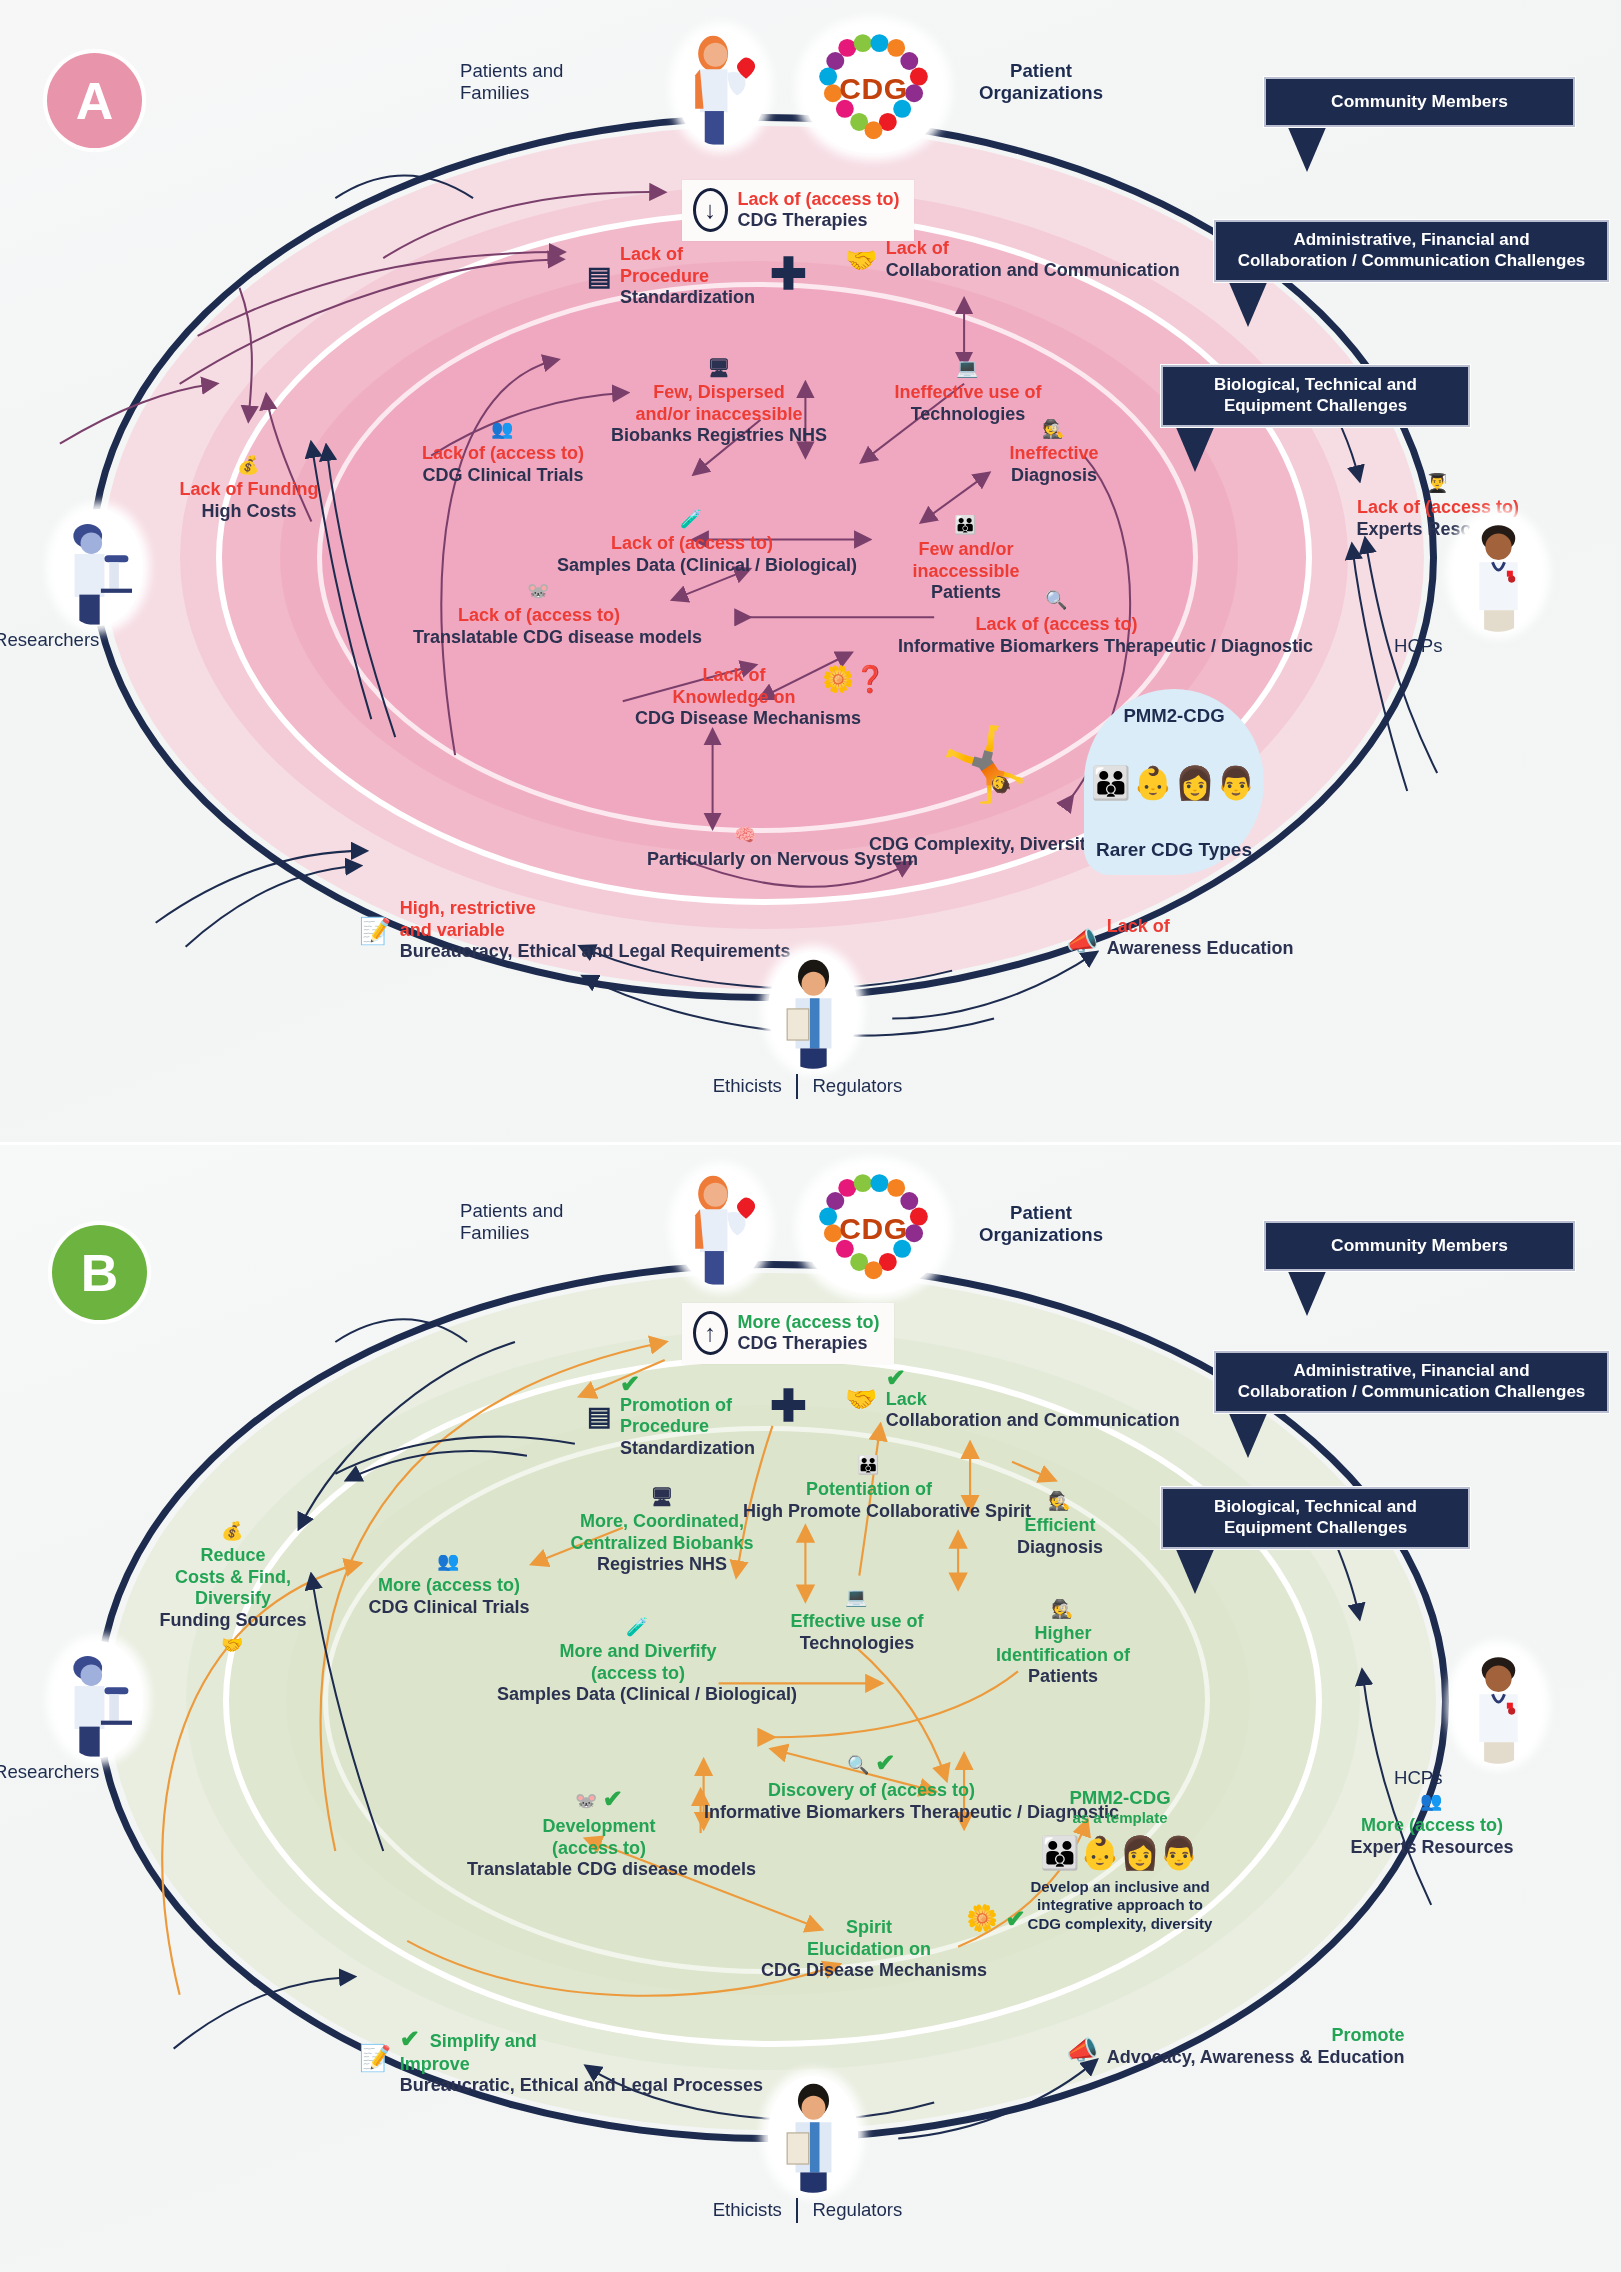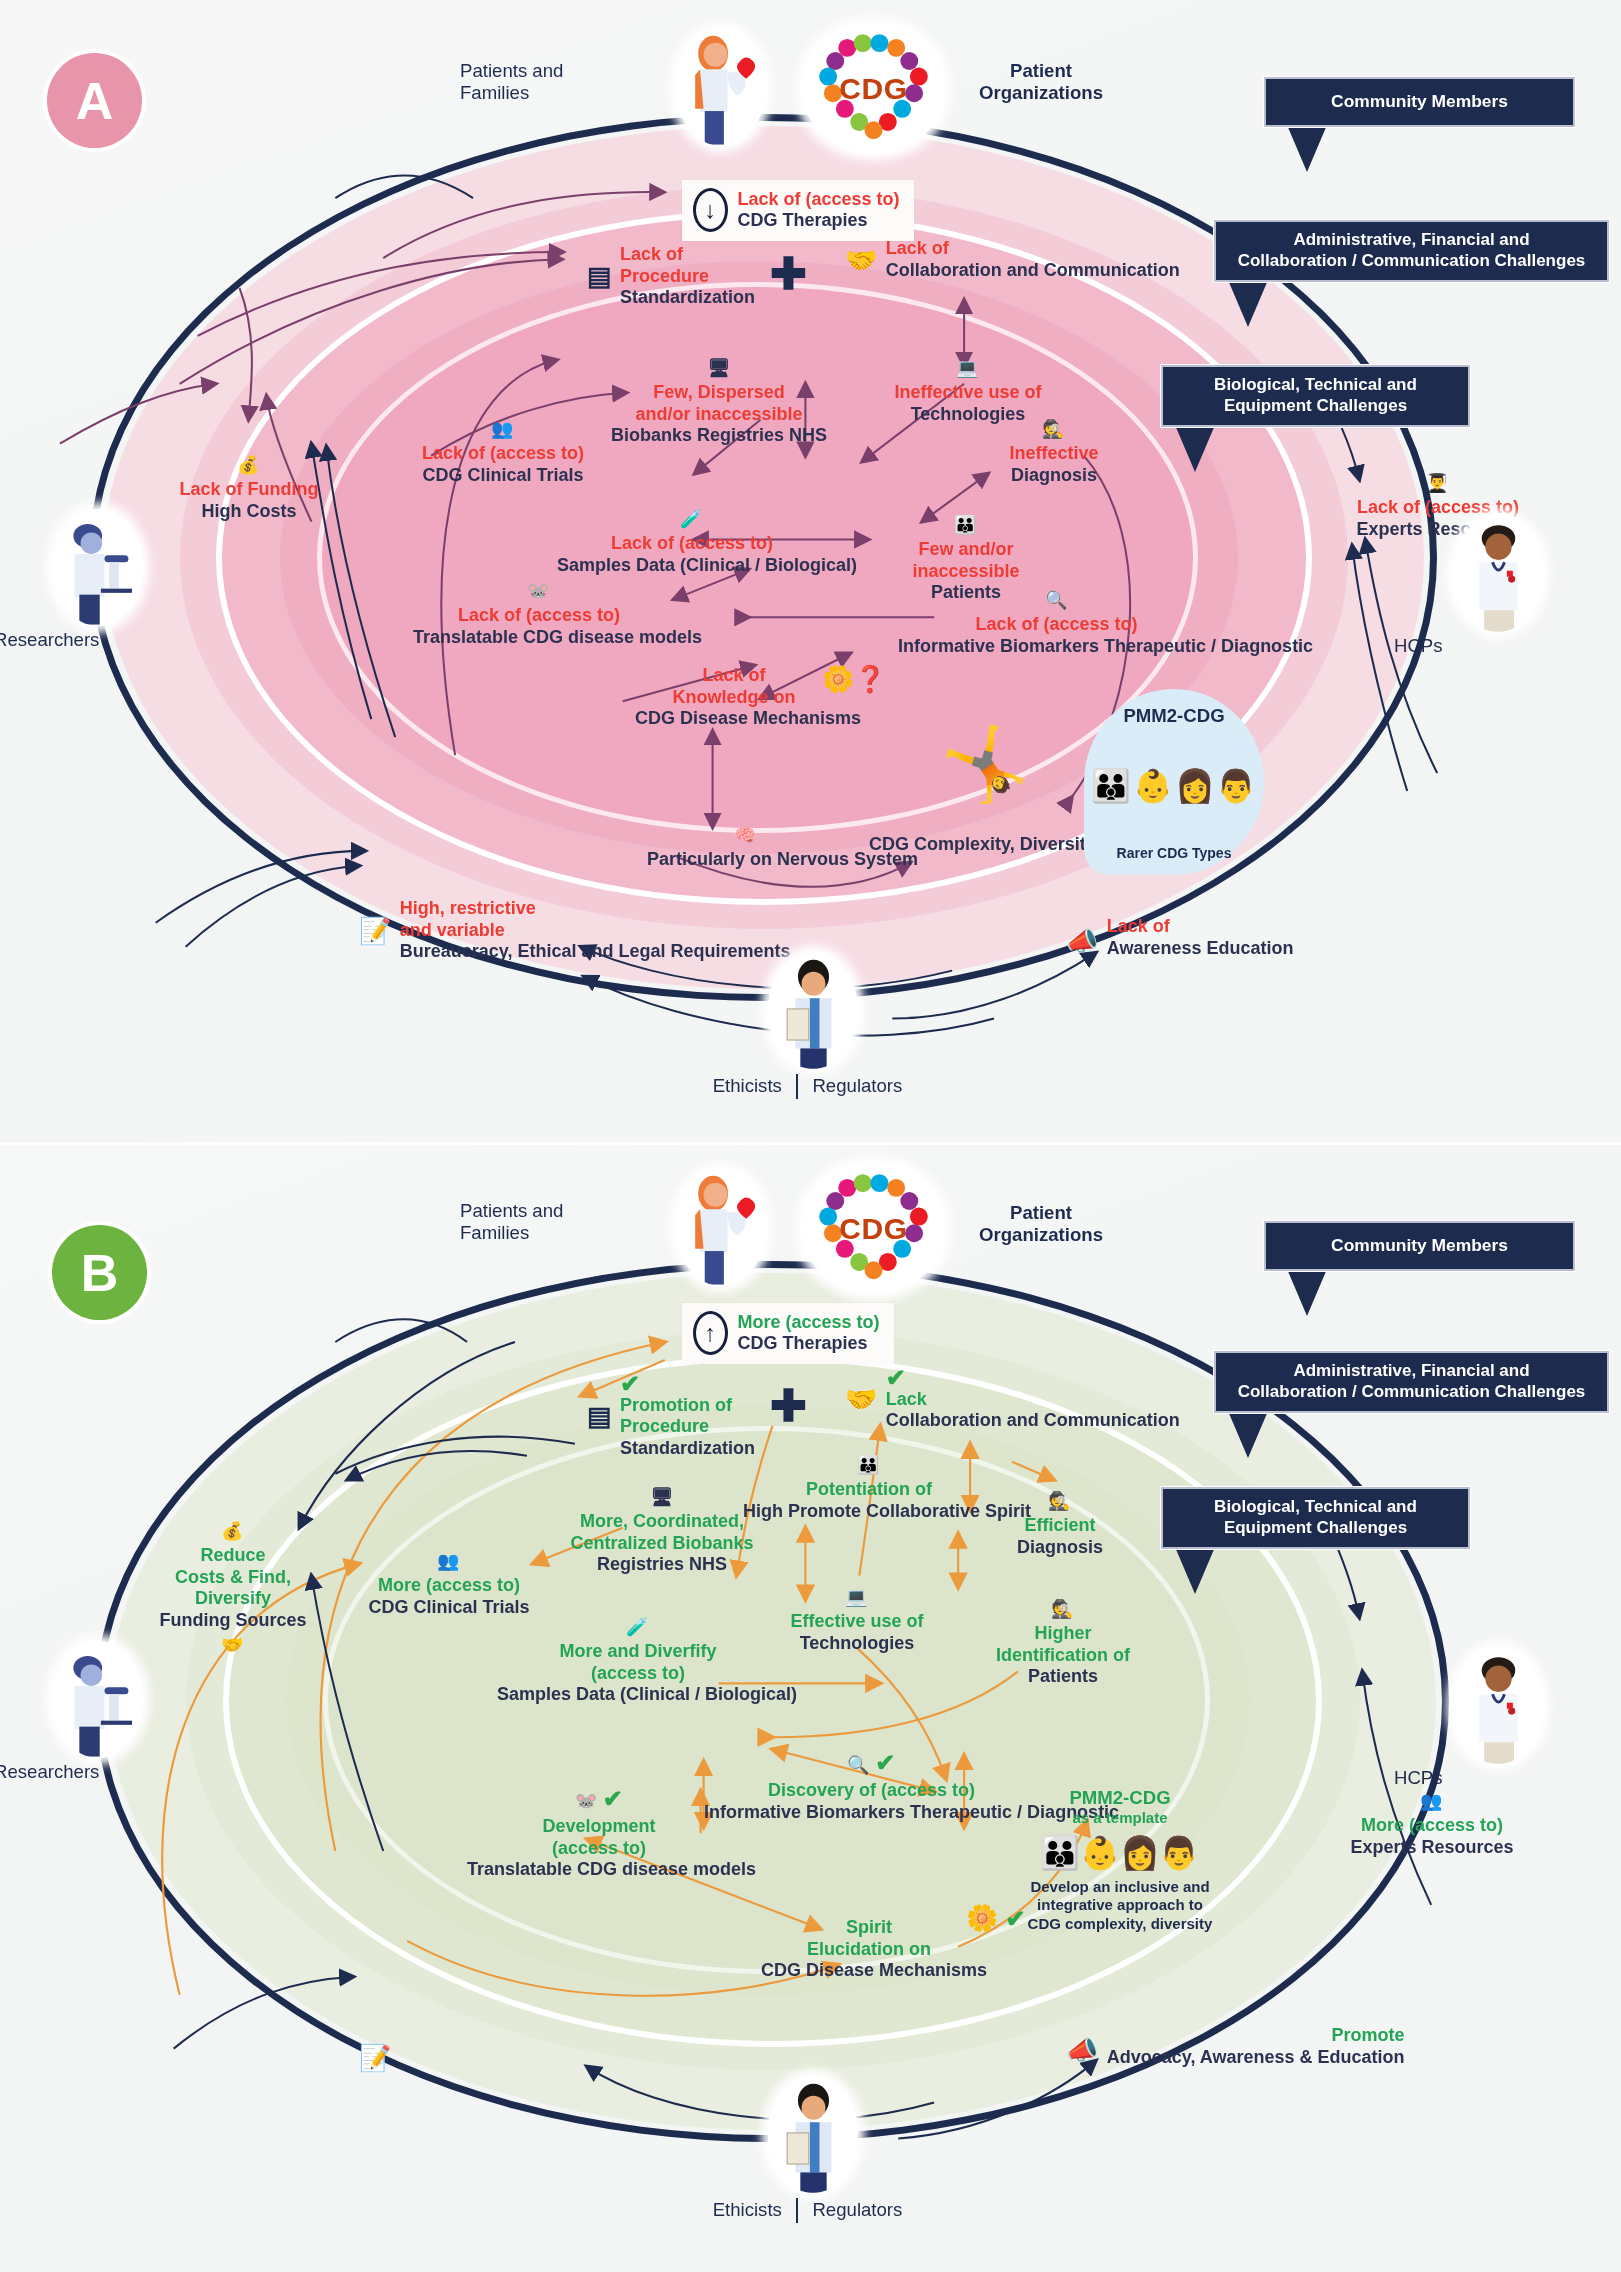--- a/index.html
+++ b/index.html
@@ -99,21 +99,21 @@
   .check { color:#2ba84a; font-size:24px; font-weight:bold; }
   .iconbox { font-size:26px; line-height:1; color:#1d2b4f; }
 
   
   .speech {
     position:absolute; width:180px; height:186px; border-radius:50% 50% 50% 14%;
     background:#d9ecf7; z-index:33; display:flex; flex-direction:column;
     align-items:center; justify-content:space-between; padding:15.6px 6px 14.4px 6px;
   }
   .speech .t { font-size:18.6px; font-weight:bold; color:#1d2b4f; }
-  .speech .b { font-size:14px; font-weight:bold; color:#1d2b4f; }
+  .speech .b { font-size:19px; font-weight:bold; color:#1d2b4f; }
   .kids { display:flex; gap:1.8px; align-items:flex-end; font-size:32px; }
 
   svg.arrows { position:absolute; left:0; top:0; width:1621px; height:2273px;
                pointer-events:none; z-index:20; }
   .tmpl-cap { position:absolute; z-index:32; text-align:center;
               font-size:15px; font-weight:bold; color:#1d2b4f; line-height:1.25; }
 </style>
 </head>
 <body>
 
@@ -732,20 +732,28 @@
       <span class="hl-g">Reduce</span>
       <span class="hl-g">Costs &amp; Find,</span>
       <span class="hl-g">Diversify</span>
       <span>Funding</span>
       <span>Sources</span>
       <span class="ic" style="margin-top:3.6px;">🤝</span>
     </div>
 
     <div class="node" style="left:359px; top:881px; display:flex; gap:8.4px; align-items:flex-start;">
       <span class="iconbox" style="margin-top:20.4px;">📝</span>
+      <span style="text-align:left;">
+        <span class="check" style="display:inline-block; margin-right:4.8px;">✔</span>
+        <span class="hl-g" style="display:inline;">Simplify and</span>
+        <span class="hl-g">Improve</span>
+        <span>Bureaucratic,</span>
+        <span>Ethical and Legal</span>
+        <span>Processes</span>
+      </span>
     </div>
 
     <div class="node" style="left:1066px; top:881px; display:flex; gap:8.4px; align-items:flex-start;">
       <span class="iconbox" style="margin-top:12px;">📣</span>
       <span style="text-align:right;">
         <span class="hl-g">Promote</span>
         <span>Advocacy,</span>
         <span>Awareness &amp;</span>
         <span>Education</span>
       </span>

